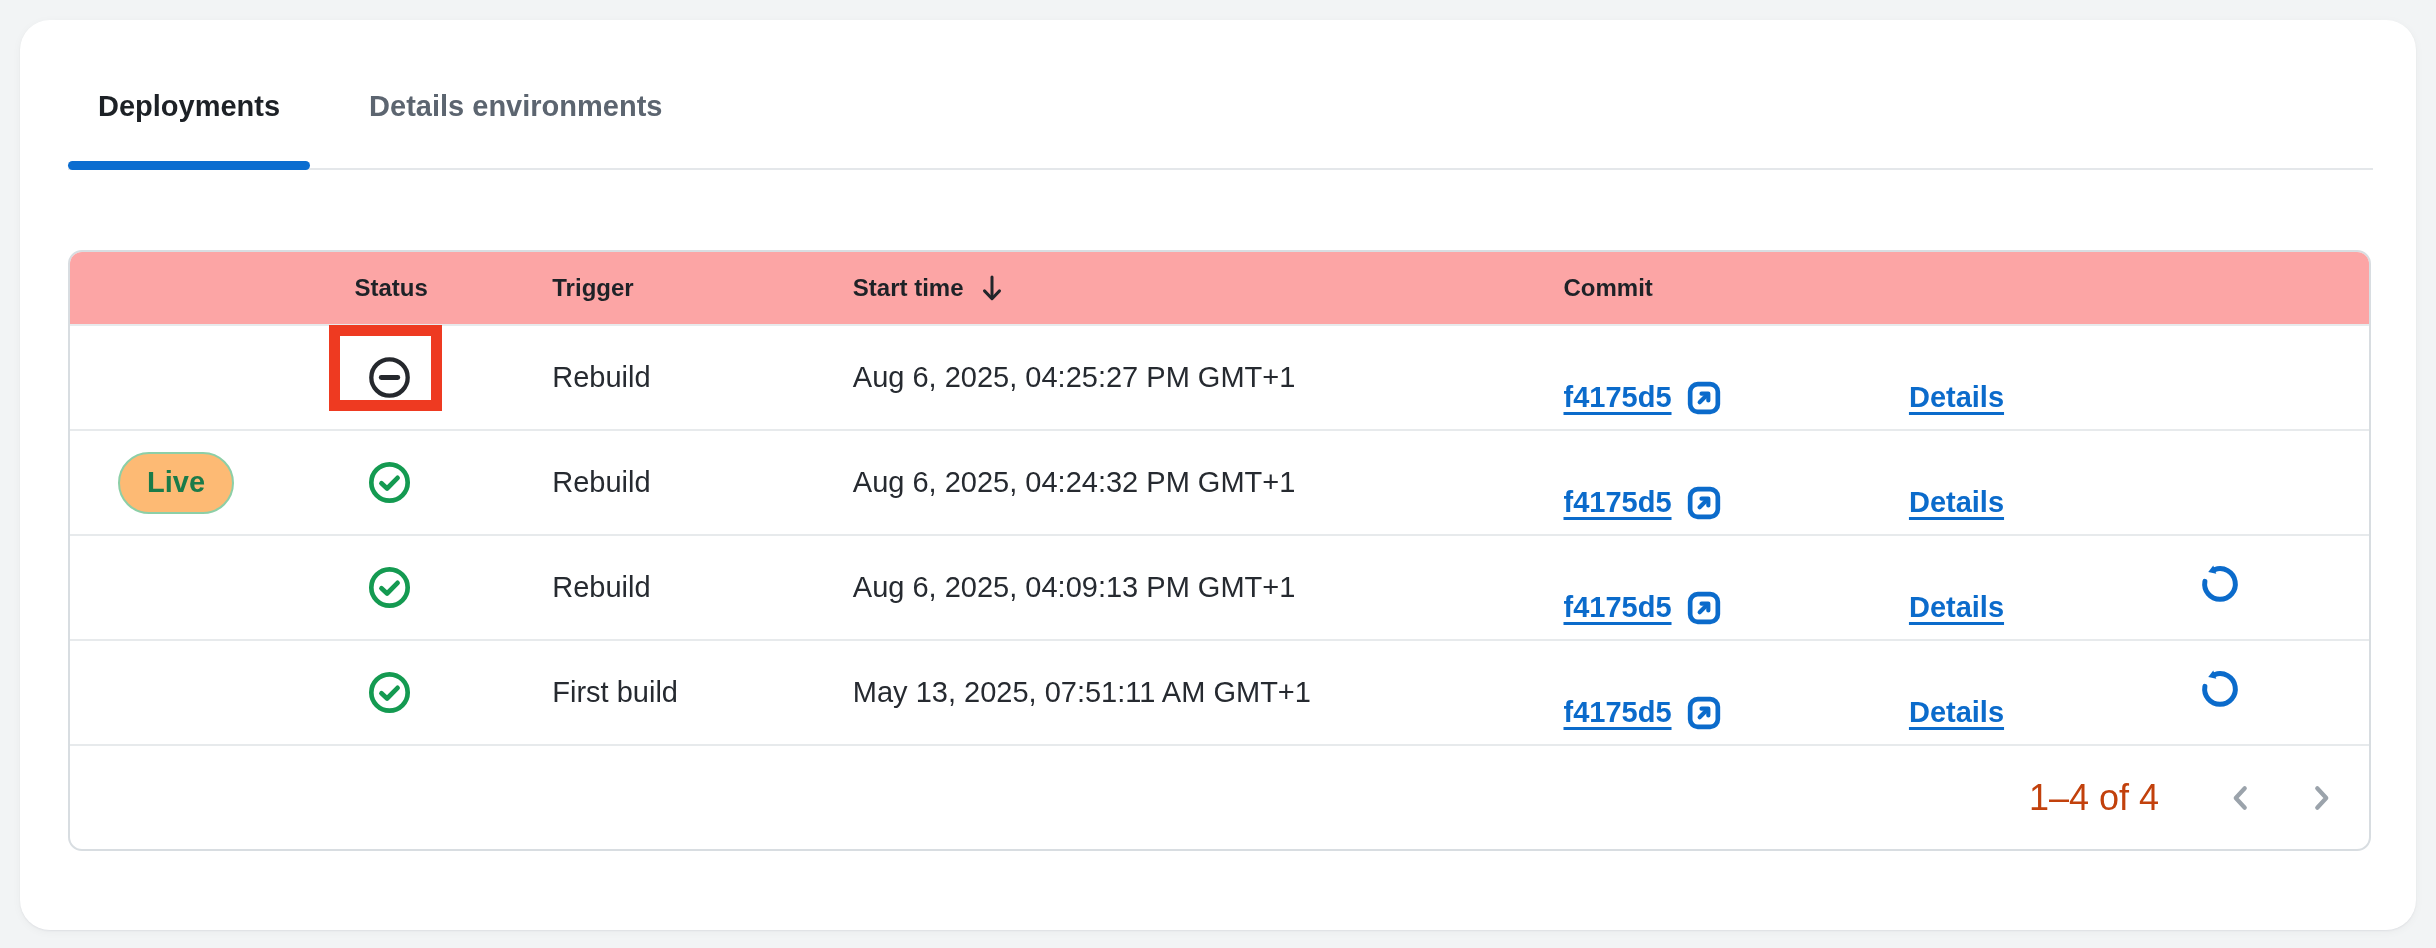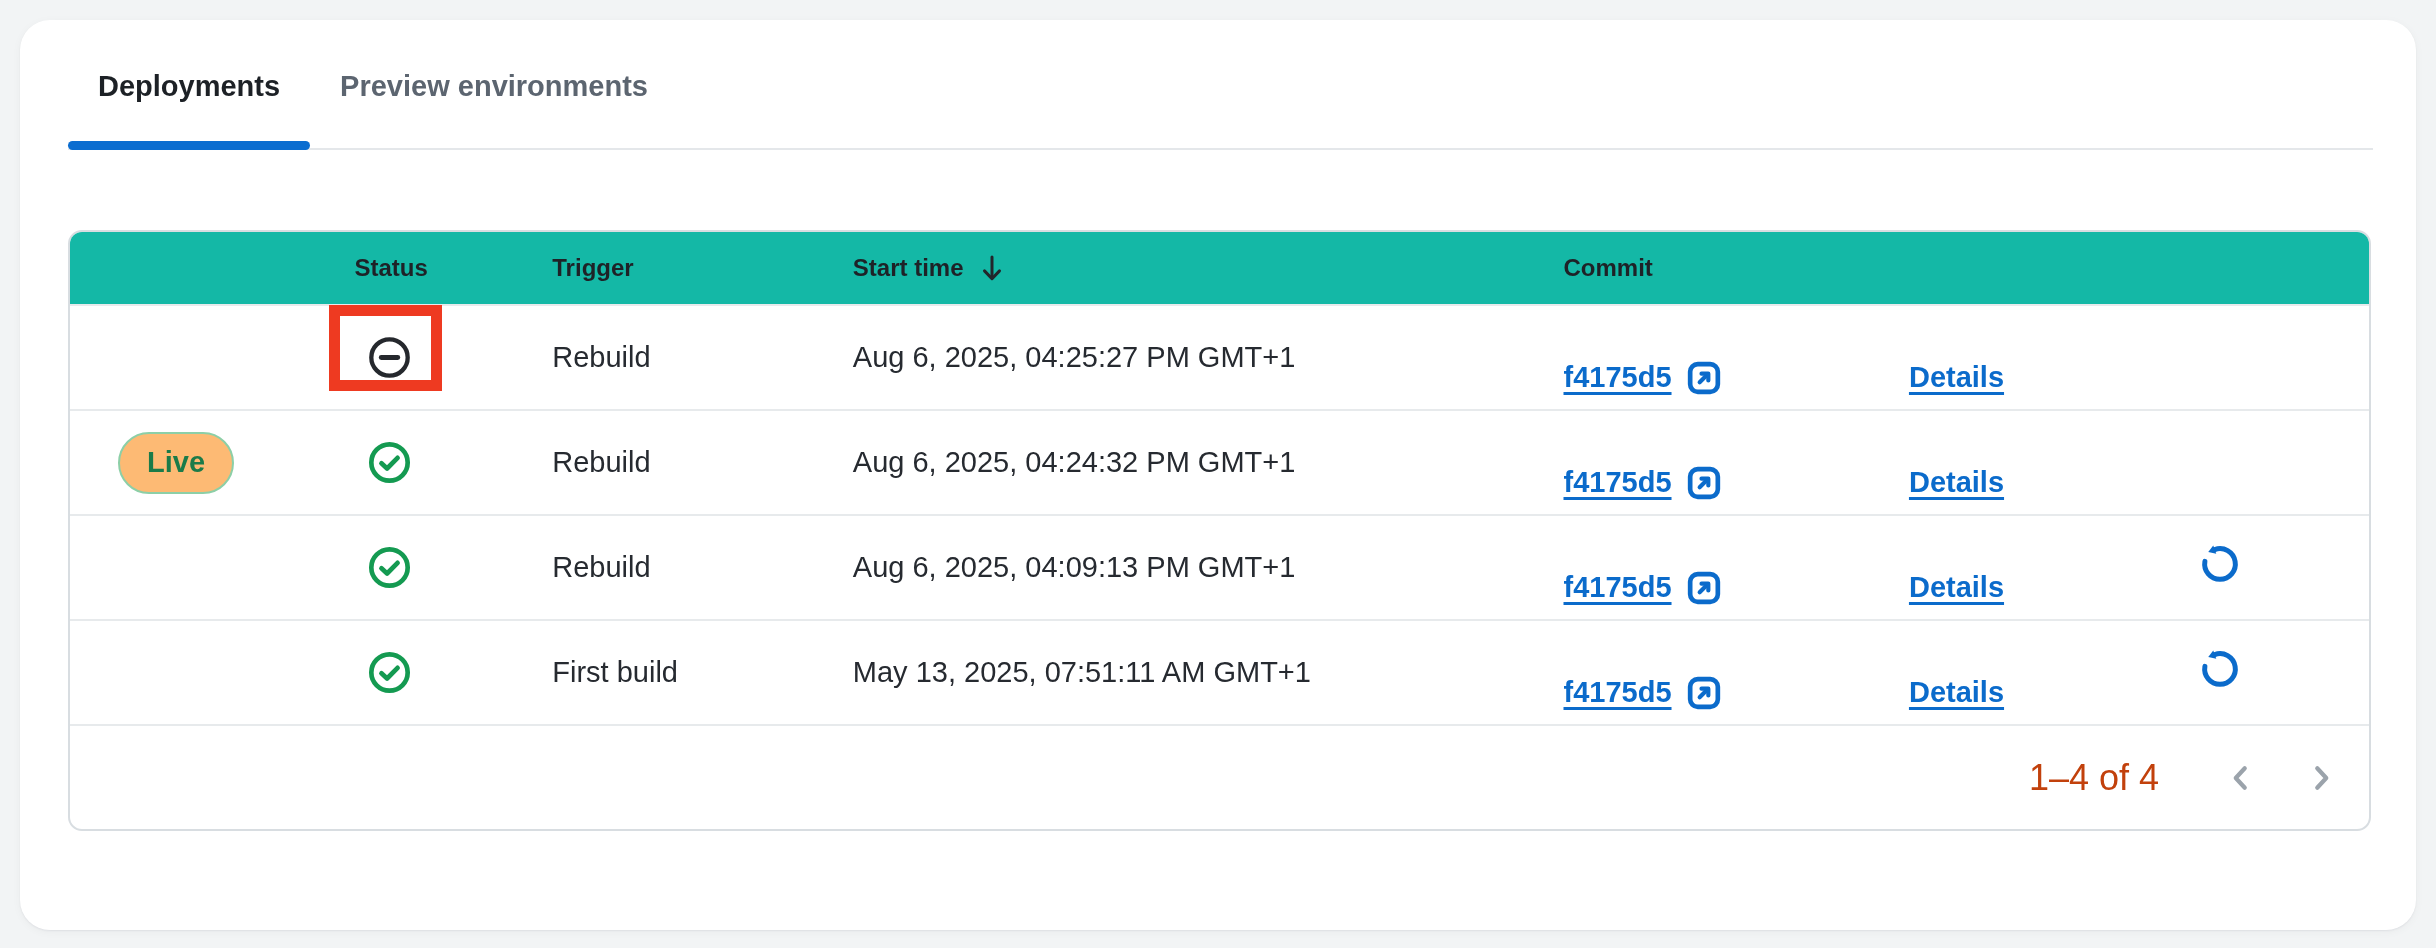--- a/index.html
+++ b/index.html
@@ -13,23 +13,24 @@
   .card {
     position:absolute; left:20px; top:20px;
     width:2396px; height:910px;
     background:#ffffff;
     border-radius:30px;
     box-shadow:0 1px 2px rgba(16,24,40,.06), 0 2px 10px rgba(16,24,40,.04);
   }
   
   .tabstrip {
     margin:0 43px 0 48px;
-    padding-top:48px;
+    padding-top:68px;
     display:flex;
     border-bottom:2px solid #e4e7ea;
+    gap:29px;
   }
   .tab {
     position:relative;
     padding:0 30px 44px;
     font-size:29px; line-height:36px;
     font-weight:600; color:#5c6570;
     cursor:pointer; white-space:nowrap;
   }
   .tab.active { font-weight:700; color:#1d2126; }
   .tab.active .underline {
@@ -38,21 +39,21 @@
   }
   
   .tablewrap {
     margin:80px 45px 0 48px;
     border:2px solid #d8dde1;
     border-radius:14px;
     background:#fff;
   }
   table { width:100%; border-collapse:separate; border-spacing:0; table-layout:fixed; }
   thead th {
-    height:72px; background:#14b8a6;
+    height:72px; background:#fca5a5;
     font-size:24px; font-weight:700; color:#1e2227;
     text-align:left; vertical-align:middle;
   }
   thead th:first-child { border-top-left-radius:12px; }
   thead th:last-child  { border-top-right-radius:12px; }
   tbody td, tfoot td {
     height:105px; border-top:2px solid #e7eaec;
     vertical-align:middle; font-size:29px;
   }
   .col-badge   { width:11.81%; }
@@ -113,21 +114,21 @@
 <body>
 
 <div class="card">
 
   <div class="tabstrip">
     <div class="tab active">
       <span>Deployments</span>
       <span class="underline"></span>
     </div>
     <div class="tab">
-      <span>Preview environments</span>
+      <span>Details environments</span>
     </div>
   </div>
 
   <div class="tablewrap">
     <table>
       <colgroup>
         <col class="col-badge">
           <col class="col-status">
           <col class="col-trigger">
         <col class="col-start">

